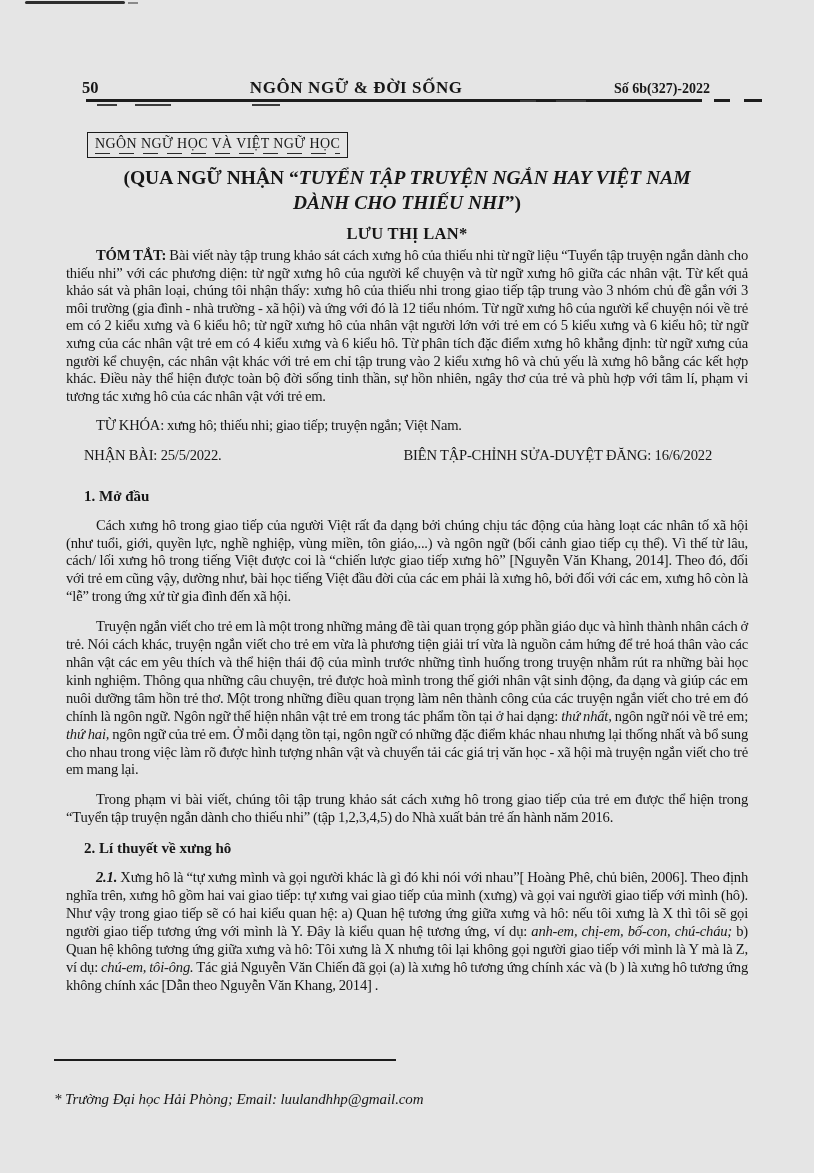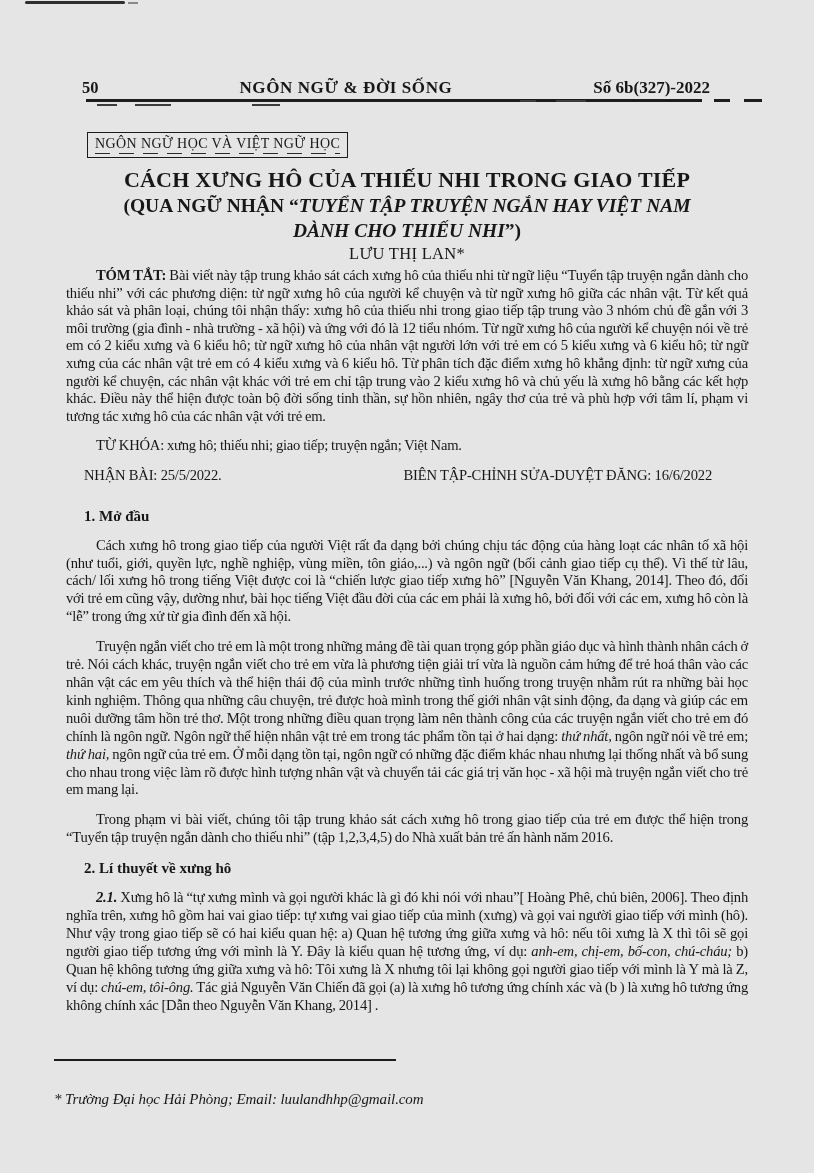--- a/index.html
+++ b/index.html
@@ -23,21 +23,21 @@
   .sd5{left:556px;width:30px;top:100px;}
 
   
   .journal-header{
     display:flex;justify-content:space-between;align-items:baseline;
     margin:78px 104px 0 82px;
     font-weight:bold;
   }
   .pageno{font-size:16.5px;}
   .jtitle{font-size:17px;letter-spacing:.6px;}
-  .issue{font-size:17px;}
+  .issue{font-size:14px;}
   .header-rule{position:absolute;top:99px;left:86px;width:616px;height:2.5px;background:#1d1d1d;}
   .rule-dash-a{position:absolute;top:99px;left:714px;width:16px;height:2.5px;background:#1d1d1d;}
   .rule-dash-b{position:absolute;top:99px;left:744px;width:18px;height:2.5px;background:#1d1d1d;}
 
   .content{padding:0 54px;}
 
   .section-label{
     display:inline-block;
     margin:34px 0 0 33px;
     border:1.6px solid #1b1b1b;
@@ -50,21 +50,21 @@
     background-image:repeating-linear-gradient(90deg,#2a2a2a 0 15px,transparent 15px 24px);
     background-size:100% 1.3px;
     background-position:0 100%;
     background-repeat:no-repeat;
     padding-bottom:3px;
   }
 
   .title-block{text-align:center;margin-top:8px;}
   .t1{font-size:22px;font-weight:bold;letter-spacing:.2px;line-height:27px;}
   .t2{font-size:19.5px;font-weight:bold;line-height:24px;margin-top:1px;}
-  .author{font-size:16.5px;font-weight:normal;letter-spacing:.3px;margin-top:0;line-height:21px;}
+  .author{font-size:16.5px;font-weight:bold;letter-spacing:.3px;margin-top:8px;line-height:21px;}
 
   .para{
     margin:12px;
     text-align:justify;
     font-size:14.6px;
     line-height:17.9px;
     text-indent:30px;
     letter-spacing:-0.2px;
     word-spacing:-0.5px;
   }
@@ -114,21 +114,20 @@
   <div class="sub-dash sd2"></div>
   <div class="sub-dash sd3"></div>
   <div class="sub-dash sd4"></div>
   <div class="sub-dash sd5"></div>
 
   <div class="content">
 
     <div class="section-label"><span>NGÔN NGỮ HỌC VÀ VIỆT NGỮ HỌC</span></div>
 
     <div class="title-block">
-      <div class="t1">CÁCH XƯNG HÔ CỦA THIẾU NHI TRONG GIAO TIẾP</div>
       <div class="t2"><span>(QUA NGỮ NHẬN “</span><span class="i">TUYỂN TẬP TRUYỆN NGẮN HAY VIỆT NAM</span></div>
       <div class="t2"><span class="i">DÀNH CHO THIẾU NHI</span><span>”)</span></div>
       <div class="author">LƯU THỊ LAN*</div>
     </div>
 
     <p class="para abstract"><span class="b">TÓM TẮT: </span><span>Bài viết này tập trung khảo sát cách xưng hô của thiếu nhi từ ngữ liệu “Tuyển tập truyện ngắn dành cho thiếu nhi” với các phương diện: từ ngữ xưng hô của người kể chuyện và từ ngữ xưng hô giữa các nhân vật. Từ kết quả khảo sát và phân loại, chúng tôi nhận thấy: xưng hô của thiếu nhi trong giao tiếp tập trung vào 3 nhóm chủ đề gắn với 3 môi trường (gia đình - nhà trường - xã hội) và ứng với đó là 12 tiểu nhóm. Từ ngữ xưng hô của người kể chuyện nói về trẻ em có 2 kiểu xưng và 6 kiểu hô; từ ngữ xưng hô của nhân vật người lớn với trẻ em có 5 kiểu xưng và 6 kiểu hô; từ ngữ xưng của các nhân vật trẻ em có 4 kiểu xưng và 6 kiểu hô. Từ phân tích đặc điểm xưng hô khẳng định: từ ngữ xưng của người kể chuyện, các nhân vật khác với trẻ em chỉ tập trung vào 2 kiểu xưng hô và chủ yếu là xưng hô bằng các kết hợp khác. Điều này thể hiện được toàn bộ đời sống tinh thần, sự hồn nhiên, ngây thơ của trẻ và phù hợp với tâm lí, phạm vi tương tác xưng hô của các nhân vật với trẻ em.</span></p>
     <p class="para keywords"><span>TỪ KHÓA: </span><span>xưng hô; thiếu nhi; giao tiếp; truyện ngắn; Việt Nam.</span></p>
 
     <div class="dates">
       <span>NHẬN BÀI: 25/5/2022.</span>

